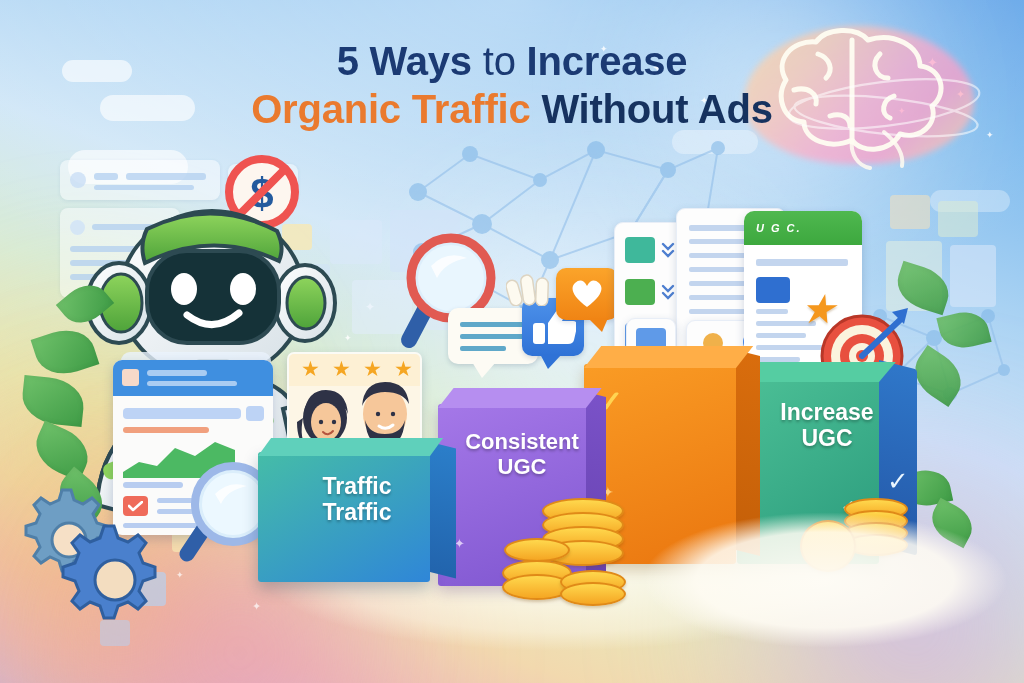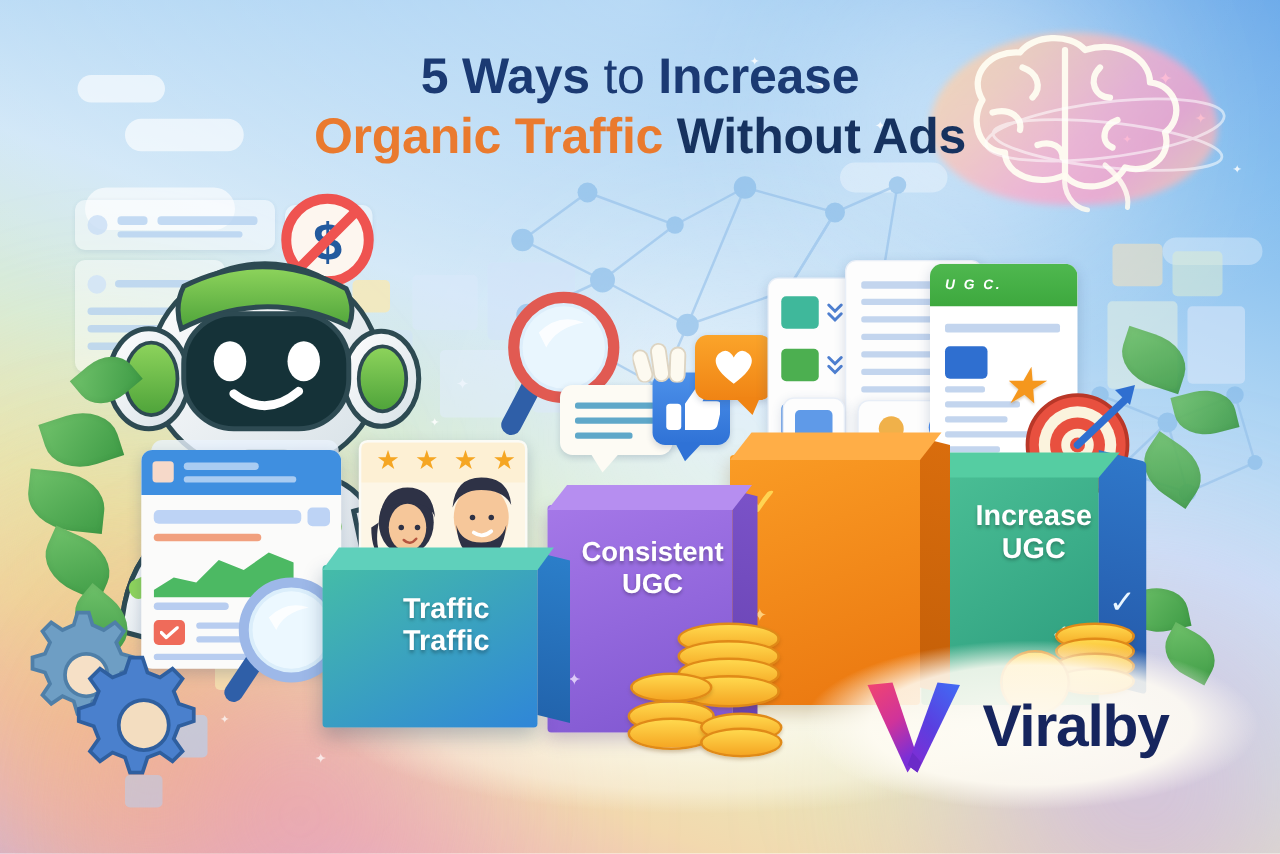--- a/index.html
+++ b/index.html
@@ -576,34 +576,14 @@
       <path d="M50 12 l9 0 3 10 9 4 9-6 7 7 -6 9 4 9 10 3 0 9 -10 3 -4 9 6 9 -7 7 -9 -6 -9 4 -3 10 -9 0 -3 -10 -9 -4 -9 6 -7 -7 6 -9 -4 -9 -10 -3 0 -9 10 -3 4 -9 -6 -9 7 -7 9 6 9 -4 Z"></path>
     </g>
     <circle cx="57" cy="62" r="17" fill="#f6e0c6" stroke="#4f7fa8" stroke-width="3"></circle>
     <g fill="#4a80cd" stroke="#2f5f9f" stroke-width="3">
       <path d="M92 48 l10 0 4 12 10 4 10-7 8 8 -7 10 4 10 12 4 0 10 -12 4 -4 10 7 10 -8 8 -10 -7 -10 4 -4 12 -10 0 -4 -12 -10 -4 -10 7 -8 -8 7 -10 -4 -10 -12 -4 0 -10 12 -4 4 -10 -7 -10 8 -8 10 7 10 -4 Z"></path>
     </g>
     <circle cx="103" cy="102" r="20" fill="#f3ddc0" stroke="#2f5f9f" stroke-width="3"></circle>
   </svg>
 
   <div id="logoplate" class="lay"></div>
-  <div id="logo" class="lay">
-    <svg width="84" height="80" viewBox="0 0 84 80">
-      <defs>
-        <linearGradient id="vleft" x1="0" y1="0" x2="0.4" y2="1">
-          <stop offset="0" stop-color="#f2456f"></stop>
-            <stop offset="55%" stop-color="#d0339a"></stop>
-            <stop offset="100%" stop-color="#7b2fd6"></stop>
-        </linearGradient>
-        <linearGradient id="vright" x1="1" y1="0" x2="0.4" y2="1">
-          <stop offset="0" stop-color="#3f6df5"></stop>
-            <stop offset="60%" stop-color="#5a3fe0"></stop>
-            <stop offset="100%" stop-color="#7b2fd6"></stop>
-        </linearGradient>
-      </defs>
-      <path d="M4 8 L24 6 L44 66 L36 78 Z" fill="url(#vleft)"></path>
-      <path d="M78 8 L60 6 L36 72 L44 78 Z" fill="url(#vright)"></path>
-      <path d="M36 72 L44 78 L47 70 L40 62 Z" fill="#6b2bc8"></path>
-    </svg>
-    <div class="word">Viralby</div>
-  </div>
 
 </div>
 
 </body></html>

